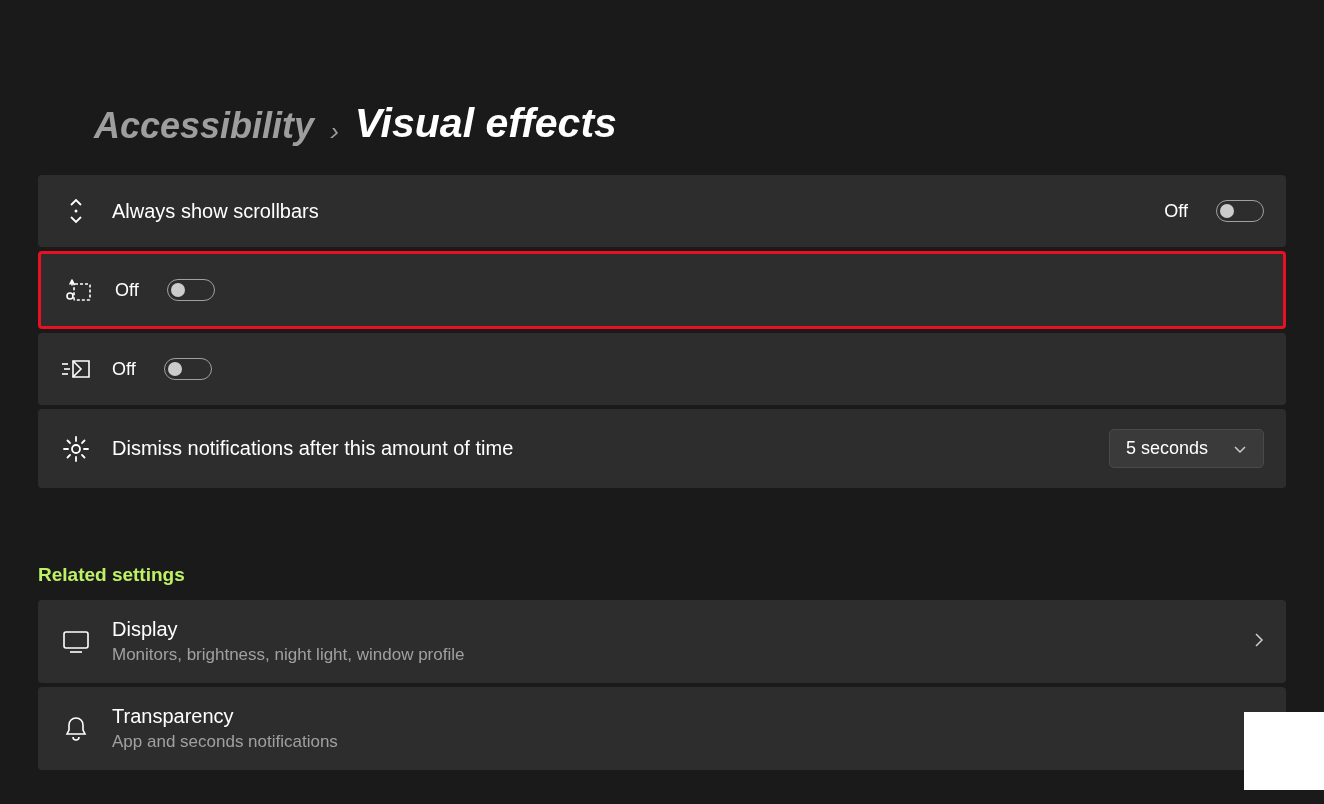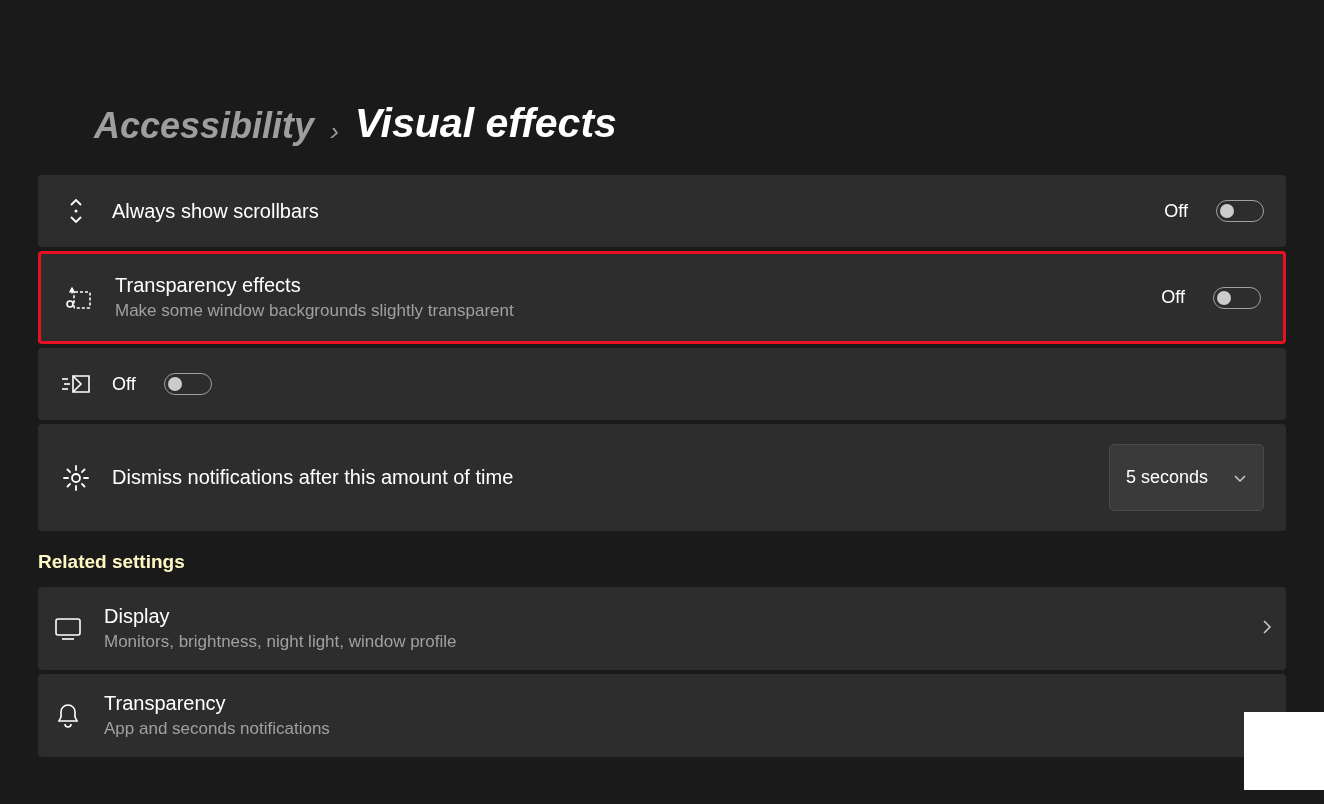--- a/index.html
+++ b/index.html
@@ -108,48 +108,48 @@
       border-radius: 50%;
       position: absolute;
       top: 50%;
       left: 3px;
       transform: translateY(-50%);
     }
     .dropdown {
       background-color: #3a3a3a;
       border: 1px solid #4a4a4a;
       border-radius: 5px;
-      padding: 22px 16px;
+      padding: 8px 16px;
       display: flex;
       align-items: center;
       gap: 20px;
       cursor: pointer;
       min-width: 155px;
       justify-content: space-between;
     }
     .dropdown-value {
       font-size: 18px;
       color: #ffffff;
     }
     .dropdown-chevron {
       color: #cccccc;
     }
     .section-heading {
       font-size: 19px;
       font-weight: 600;
-      color: #fef9c3;
-      margin-top: 20px;
+      color: #bef264;
+      margin-top: 76px;
       margin-bottom: 14px;
     }
     .related-row {
       background-color: #2d2d2d;
       border-radius: 4px;
       display: flex;
       align-items: center;
-      padding: 18px 14px;
+      padding: 18px 22px;
       cursor: pointer;
       min-height: 80px;
     }
     .related-row .chevron-right {
       color: #cccccc;
       font-size: 16px;
     }
     .white-corner {
       position: fixed;
       bottom: 14px;
@@ -191,24 +191,20 @@
       </div>
     </div>
 
     <div class="setting-row highlighted">
       <div class="setting-icon">
         <svg width="26" height="24" viewBox="0 0 26 24" fill="none" stroke="#ffffff" stroke-width="1.6">
           <path d="M6 2 L8 6 M6 2 L4 6 M6 2 L6 7" stroke-linecap="round"></path>
           <rect x="8" y="6" width="16" height="16" rx="1" stroke-dasharray="3 2"></rect>
           <circle cx="4" cy="18" r="3"></circle>
         </svg>
-      </div>
-      <div class="setting-text">
-        <div class="setting-title">Transparency effects</div>
-        <div class="setting-subtitle">Make some window backgrounds slightly transparent</div>
       </div>
       <div class="setting-control">
         <span class="toggle-label">Off</span>
         <div class="toggle-switch">
           <div class="toggle-thumb"></div>
         </div>
       </div>
     </div>
 
     <div class="setting-row">

